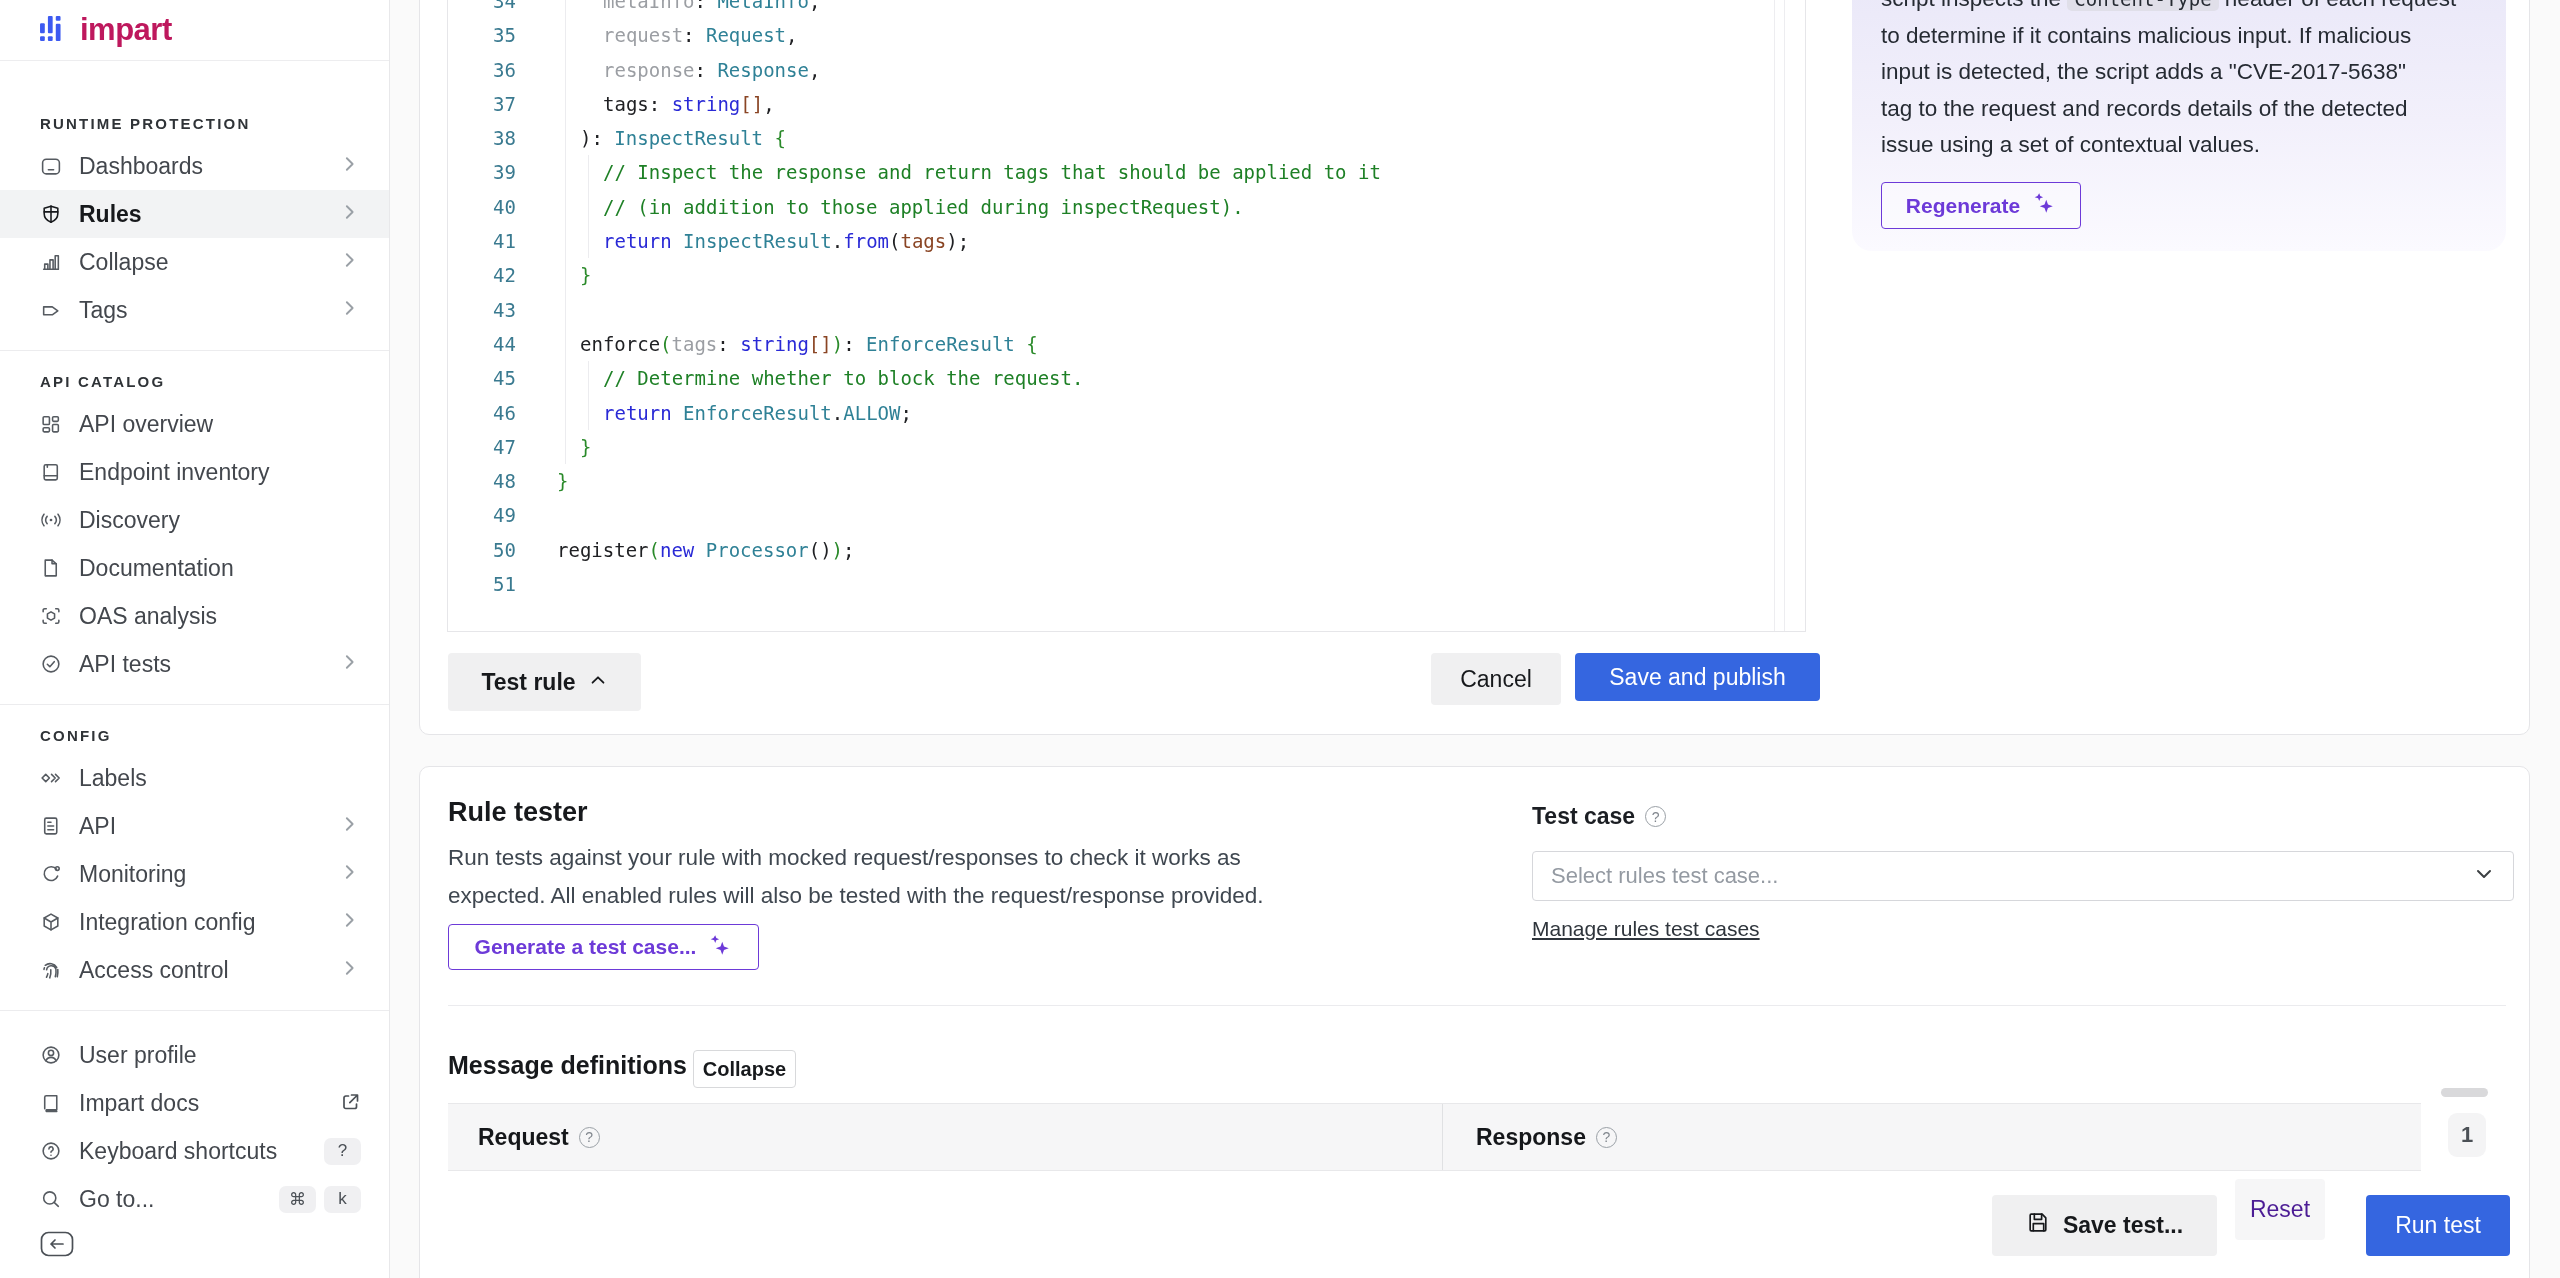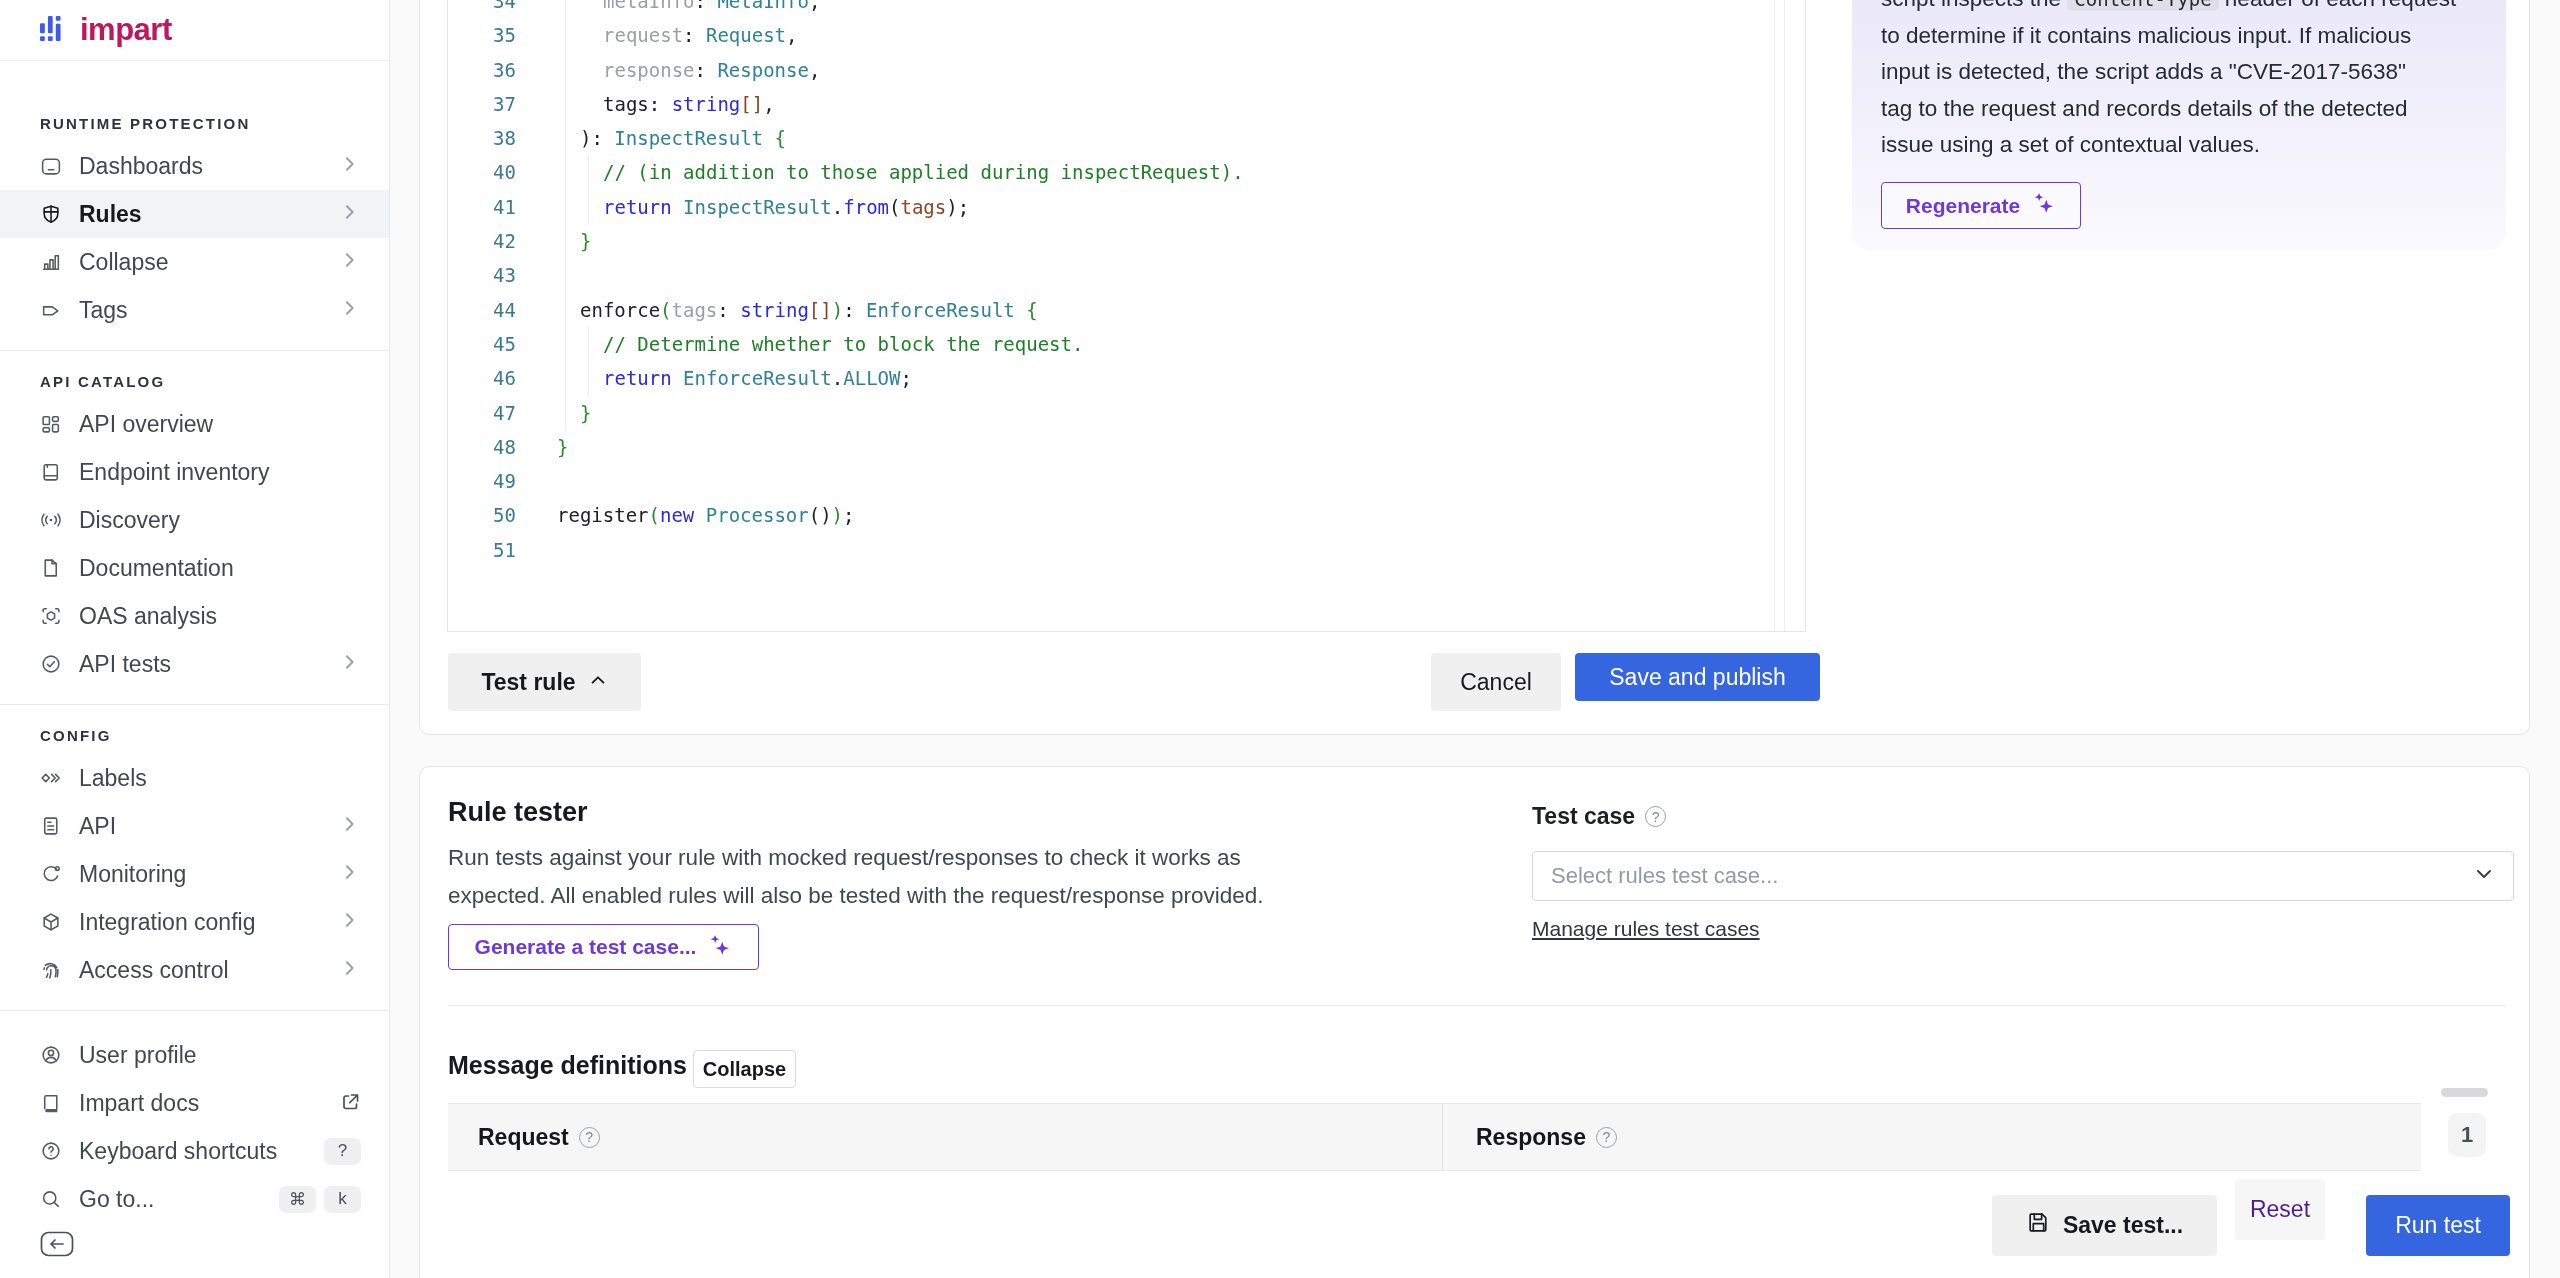--- a/index.html
+++ b/index.html
@@ -53,21 +53,21 @@
         font-family:"Liberation Sans",sans-serif;}
   .regen{position:absolute;left:29px;top:221px;width:200px;height:47px;background:rgba(255,255,255,.35);}
   .spark svg{width:26px;height:26px;fill:#6d3ad8;}
   
   .btn{border:none;border-radius:4px;font-size:23px;cursor:pointer;font-family:"Liberation Sans",sans-serif;
        display:flex;align-items:center;justify-content:center;gap:12px;}
   .btn-gray{background:#f0f0f1;color:#17191c;}
   .btn-blue{background:#3566e0;color:#fff;}
   .test-rule{position:absolute;left:28px;top:692px;width:193px;height:58px;font-weight:600;}
   .test-rule svg{width:20px;height:20px;stroke:#17191c;fill:none;stroke-width:2;stroke-linecap:round;stroke-linejoin:round;}
-  .cancel{position:absolute;left:1011px;top:692px;width:130px;height:58px;}
+  .cancel{position:absolute;left:1011px;top:692px;width:130px;height:52px;}
   .save-publish{position:absolute;left:1155px;top:692px;width:245px;height:48px;}
   
   .rt-title{position:absolute;left:28px;top:30px;font-size:27px;font-weight:700;color:#17191c;}
   .rt-desc{position:absolute;left:28px;font-size:22.5px;color:#3f4750;}
   .gen-btn{position:absolute;left:28px;top:157px;width:311px;height:46px;}
   .tc-label{position:absolute;left:1112px;top:36px;font-size:23px;font-weight:700;color:#1b1e23;display:flex;align-items:center;gap:10px;}
   .help{width:21px;height:21px;border:1.5px solid #9aa0a6;border-radius:50%;display:inline-flex;align-items:center;
         justify-content:center;font-size:14px;color:#80868d;font-weight:400;box-sizing:border-box;}
   .help::after{content:"?";}
   .tc-select{position:absolute;left:1112px;top:84px;width:982px;height:50px;border:1px solid #d6d7db;border-radius:4px;
@@ -363,20 +363,21 @@
 
   <section class="card top-card">
 
     <div class="code-panel">
       <div class="code-rows" id="code-rows">
           <div class="crow"><span class="guide" style="left: 117px;"></span><span class="ln">34</span><span class="ct" style="padding-left: 155px;"><span class="tk-p">metaInfo</span><span class="tk-d">: </span><span class="tk-t">MetaInfo</span><span class="tk-d">,</span></span></div>
           <div class="crow"><span class="guide" style="left: 117px;"></span><span class="ln">35</span><span class="ct" style="padding-left: 155px;"><span class="tk-p">request</span><span class="tk-d">: </span><span class="tk-t">Request</span><span class="tk-d">,</span></span></div>
           <div class="crow"><span class="guide" style="left: 117px;"></span><span class="ln">36</span><span class="ct" style="padding-left: 155px;"><span class="tk-p">response</span><span class="tk-d">: </span><span class="tk-t">Response</span><span class="tk-d">,</span></span></div>
           <div class="crow"><span class="guide" style="left: 117px;"></span><span class="ln">37</span><span class="ct" style="padding-left: 155px;"><span class="tk-d">tags</span><span class="tk-d">: </span><span class="tk-k">string</span><span class="tk-b">[]</span><span class="tk-d">,</span></span></div>
           <div class="crow"><span class="guide" style="left: 117px;"></span><span class="ln">38</span><span class="ct" style="padding-left: 132px;"><span class="tk-d">)</span><span class="tk-d">: </span><span class="tk-t">InspectResult</span><span class="tk-g"> {</span></span></div>
+          <div class="crow"><span class="guide" style="left: 117px;"></span><span class="guide" style="left: 140px;"></span><span class="ln">39</span><span class="ct" style="padding-left: 155px;"><span class="tk-c">// Inspect the response and return tags that should be applied to it</span></span></div>
           <div class="crow"><span class="guide" style="left: 117px;"></span><span class="guide" style="left: 140px;"></span><span class="ln">40</span><span class="ct" style="padding-left: 155px;"><span class="tk-c">// (in addition to those applied during inspectRequest).</span></span></div>
           <div class="crow"><span class="guide" style="left: 117px;"></span><span class="guide" style="left: 140px;"></span><span class="ln">41</span><span class="ct" style="padding-left: 155px;"><span class="tk-k">return</span><span class="tk-d"> </span><span class="tk-t">InspectResult</span><span class="tk-d">.</span><span class="tk-k">from</span><span class="tk-d">(</span><span class="tk-b">tags</span><span class="tk-d">)</span><span class="tk-d">;</span></span></div>
           <div class="crow"><span class="guide" style="left: 117px;"></span><span class="ln">42</span><span class="ct" style="padding-left: 132px;"><span class="tk-g">}</span></span></div>
           <div class="crow"><span class="guide" style="left: 117px;"></span><span class="ln">43</span><span class="ct" style="padding-left: 109px;"></span></div>
           <div class="crow"><span class="guide" style="left: 117px;"></span><span class="ln">44</span><span class="ct" style="padding-left: 132px;"><span class="tk-d">enforce</span><span class="tk-g">(</span><span class="tk-p">tags</span><span class="tk-d">: </span><span class="tk-k">string</span><span class="tk-b">[]</span><span class="tk-g">)</span><span class="tk-d">: </span><span class="tk-t">EnforceResult</span><span class="tk-g"> {</span></span></div>
           <div class="crow"><span class="guide" style="left: 117px;"></span><span class="guide" style="left: 140px;"></span><span class="ln">45</span><span class="ct" style="padding-left: 155px;"><span class="tk-c">// Determine whether to block the request.</span></span></div>
           <div class="crow"><span class="guide" style="left: 117px;"></span><span class="guide" style="left: 140px;"></span><span class="ln">46</span><span class="ct" style="padding-left: 155px;"><span class="tk-k">return</span><span class="tk-d"> </span><span class="tk-t">EnforceResult</span><span class="tk-d">.</span><span class="tk-t">ALLOW</span><span class="tk-d">;</span></span></div>
           <div class="crow"><span class="guide" style="left: 117px;"></span><span class="ln">47</span><span class="ct" style="padding-left: 132px;"><span class="tk-g">}</span></span></div>
           <div class="crow"><span class="ln">48</span><span class="ct" style="padding-left: 109px;"><span class="tk-g">}</span></span></div>
           <div class="crow"><span class="ln">49</span><span class="ct" style="padding-left: 109px;"></span></div>

